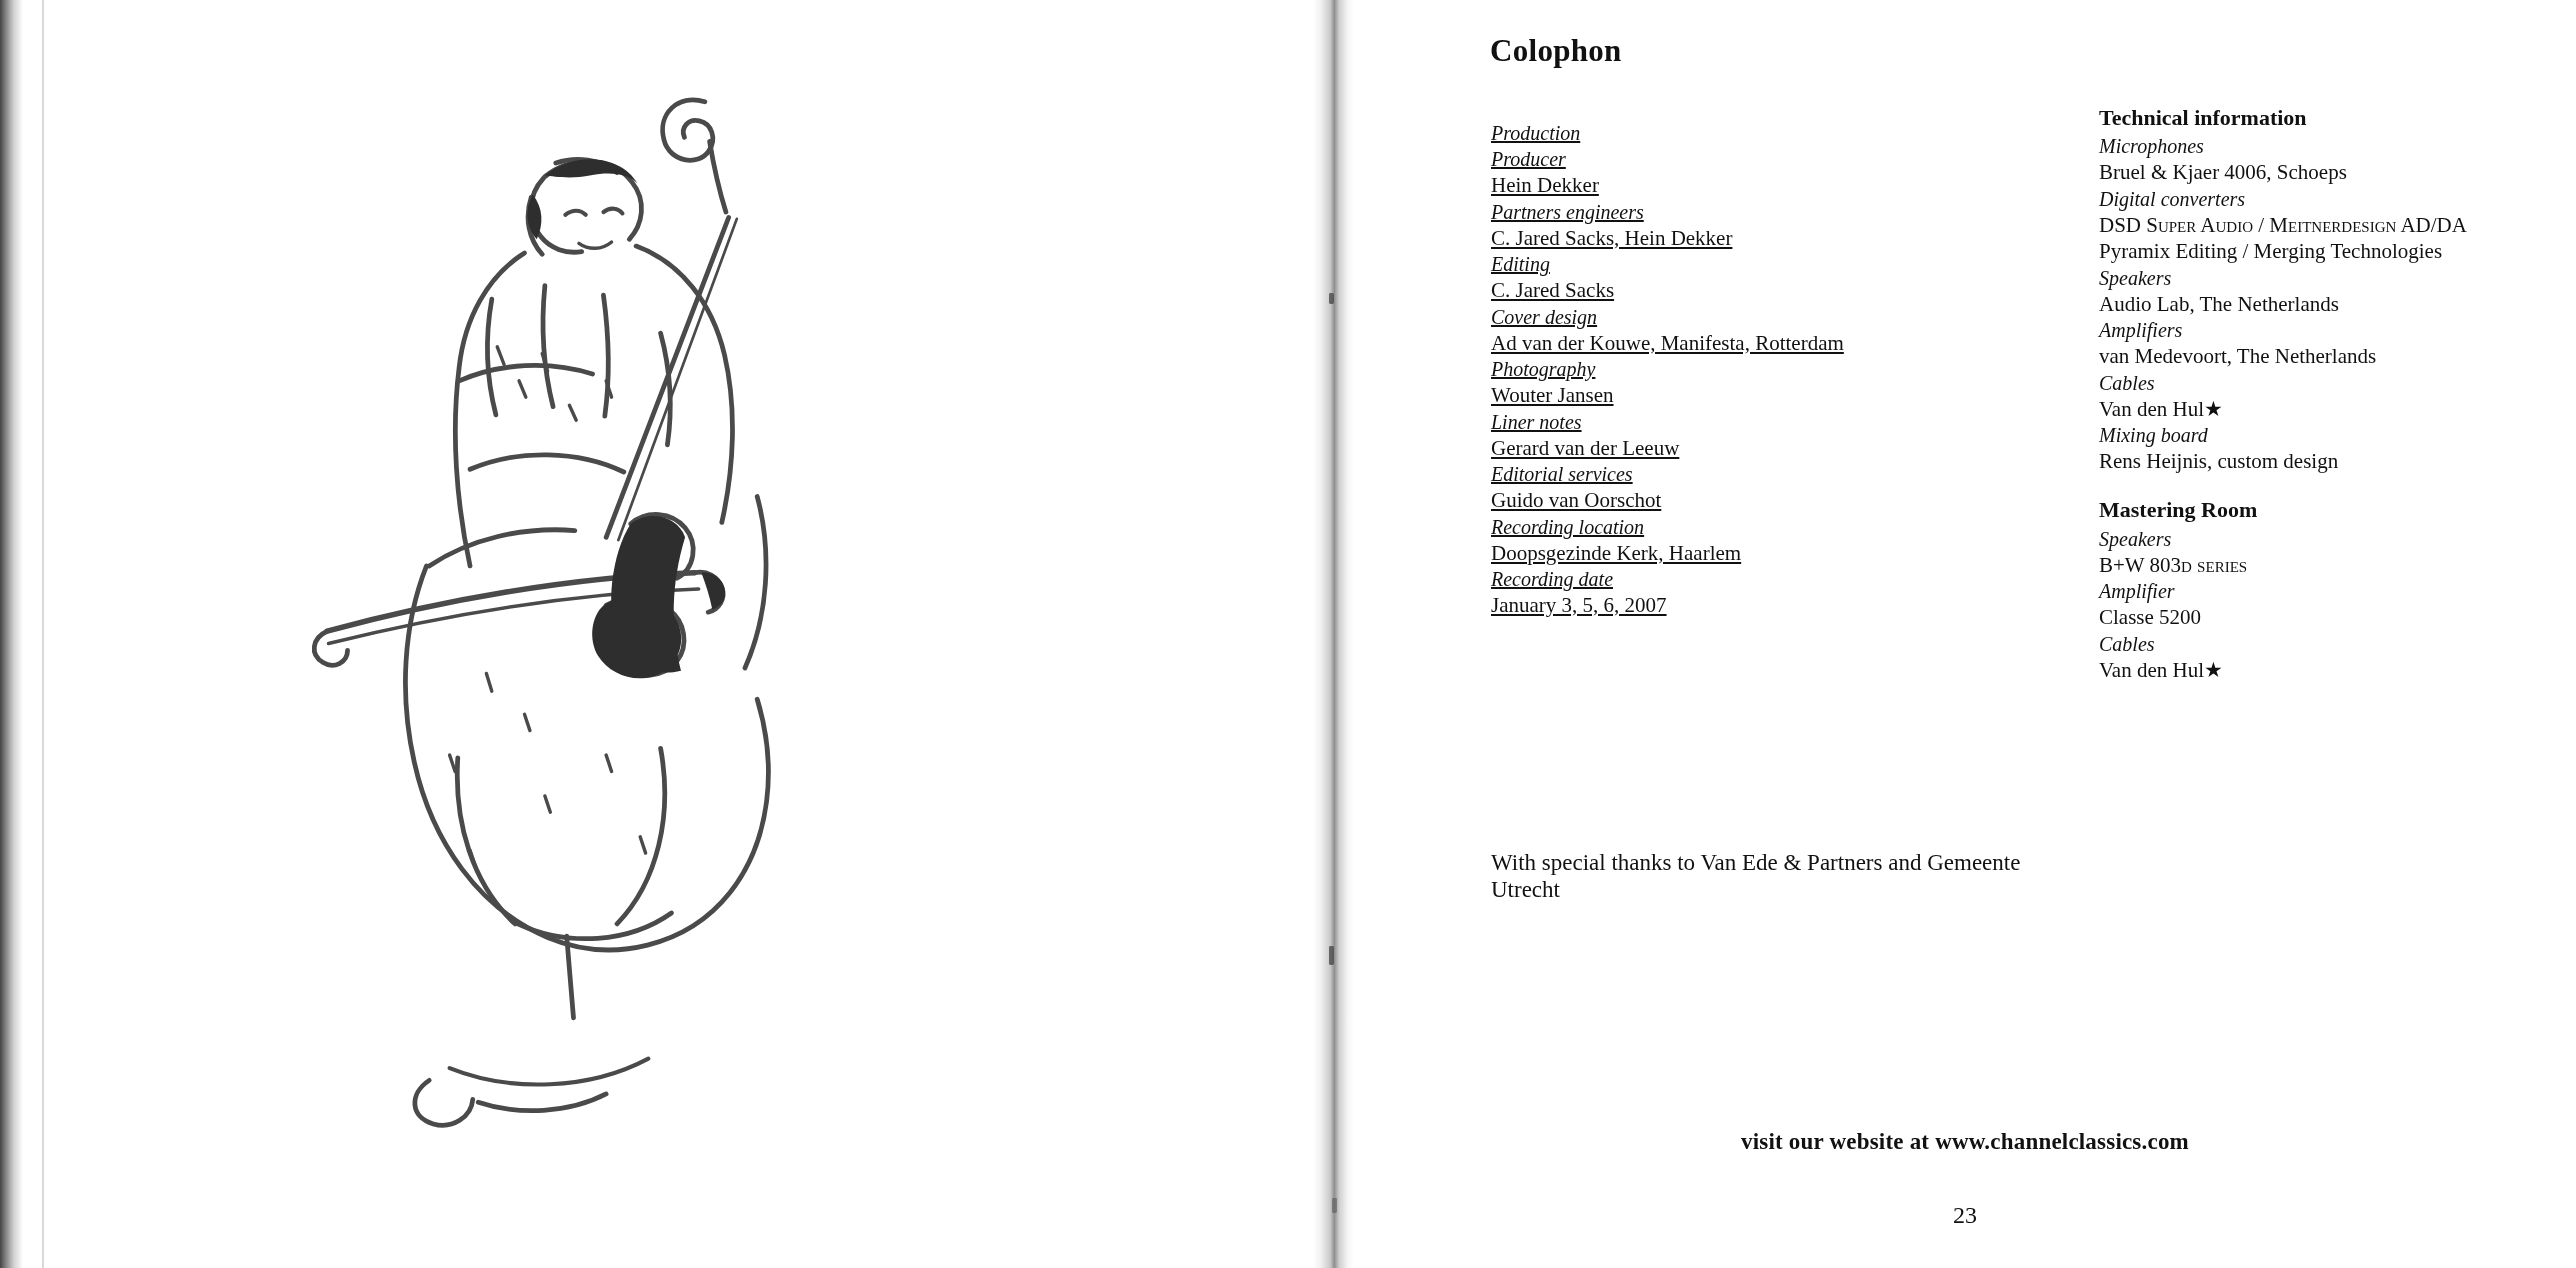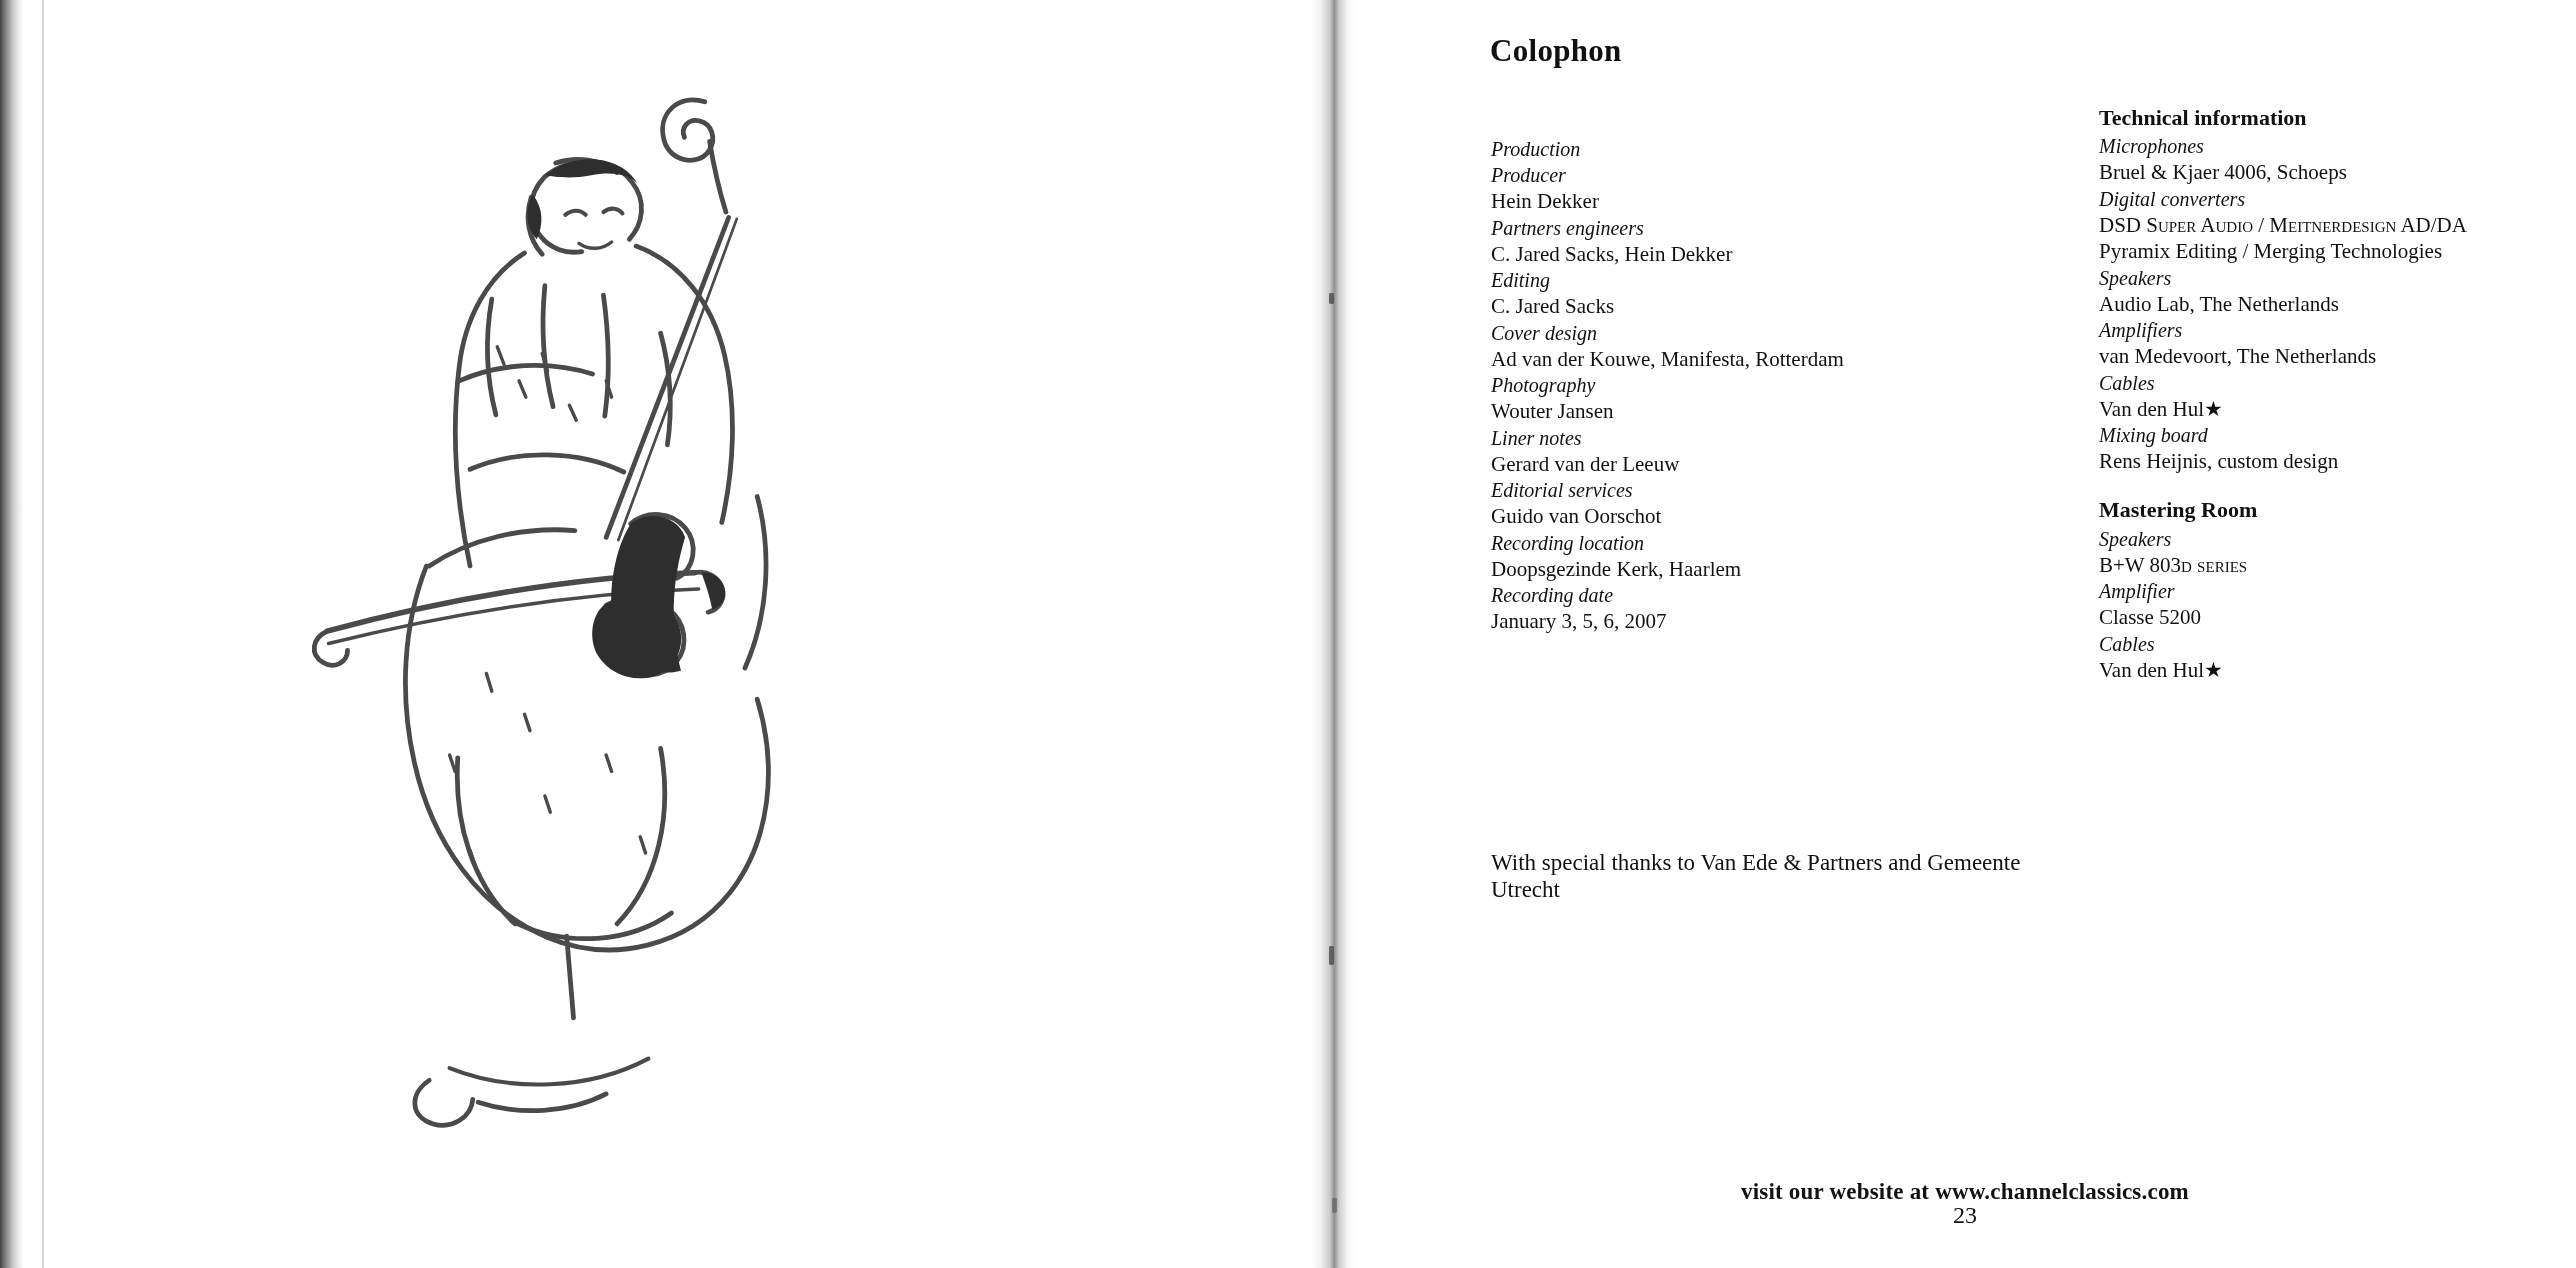--- a/index.html
+++ b/index.html
@@ -92,22 +92,23 @@
     left: 136px;
     top: 33px;
     font-size: 31px;
     font-weight: bold;
     letter-spacing: 0.3px;
   }
 
   .col-left {
     position: absolute;
     left: 137px;
-    top: 136px;
+    top: 120px;
     width: 612px;
+    text-decoration: underline;
   }
   .col-right {
     position: absolute;
     left: 745px;
     top: 103px;
     width: 558px;
   }
 
   .lbl {
     font-style: italic;
@@ -138,21 +139,21 @@
     width: 544px;
     font-size: 23px;
     line-height: 27px;
   }
   .sc { font-variant: small-caps; }
 
   .website {
     position: absolute;
     left: 0;
     right: 0;
-    top: 1179px;
+    top: 1129px;
     text-align: center;
     font-size: 23px;
     font-weight: bold;
     letter-spacing: 0.2px;
   }
   .pageno {
     position: absolute;
     left: 0;
     right: 0;
     top: 1202px;

